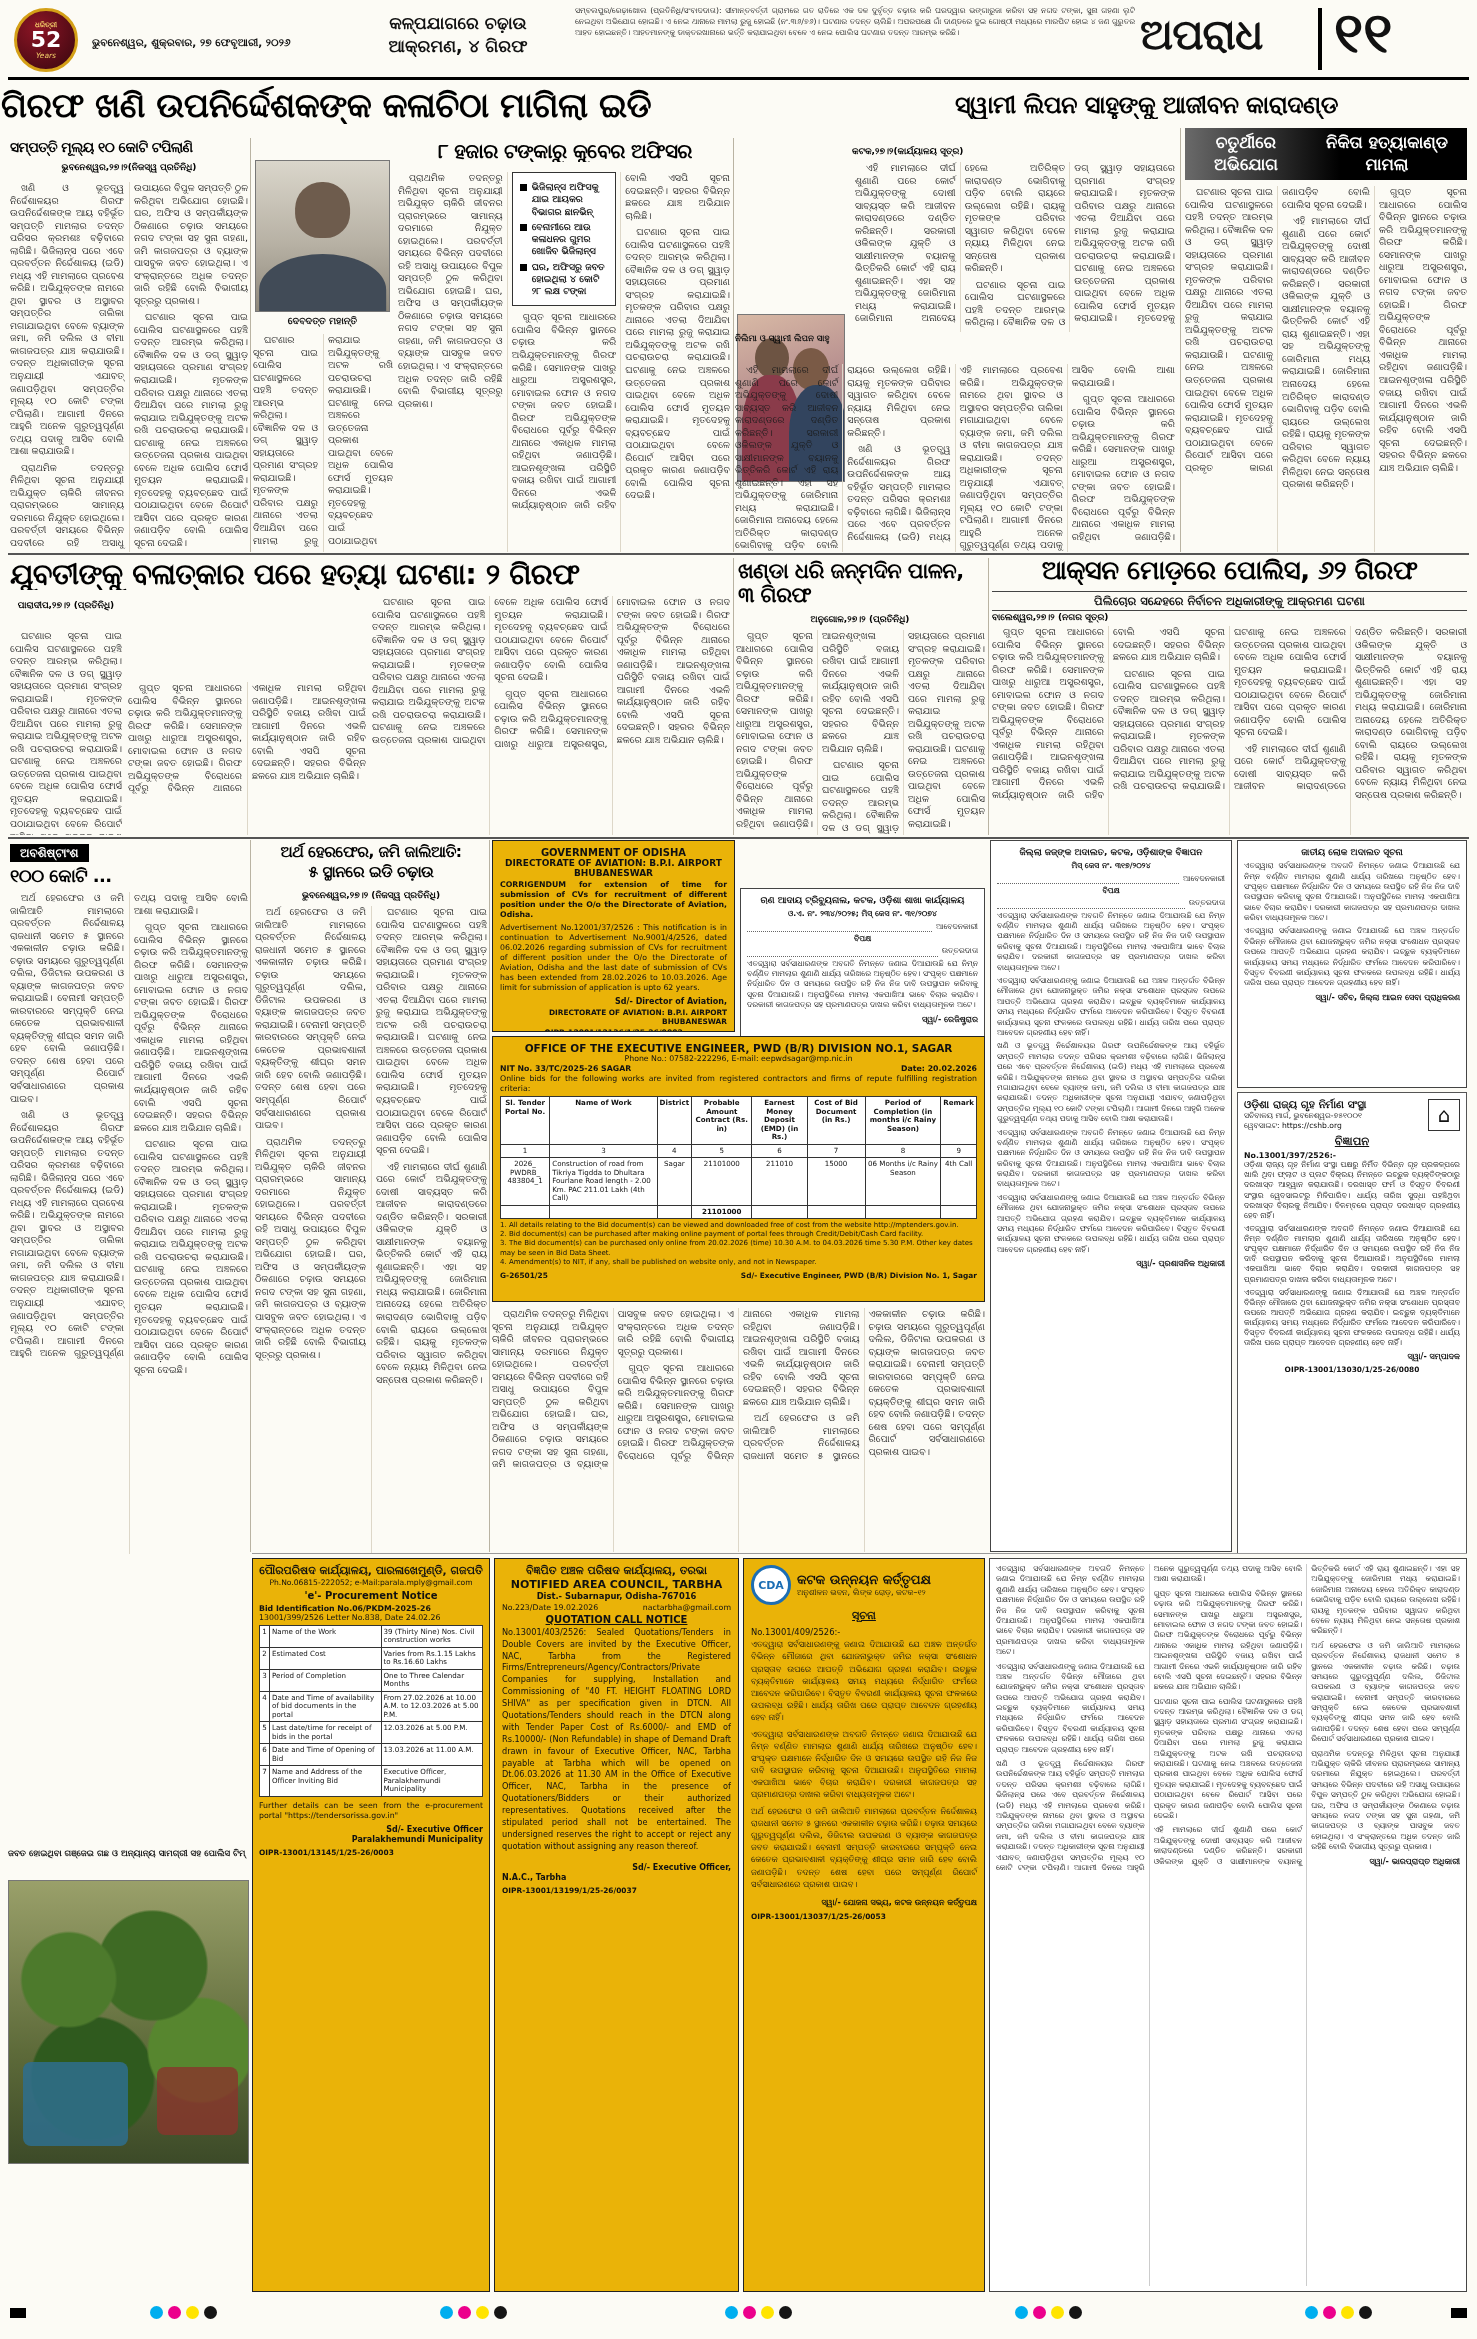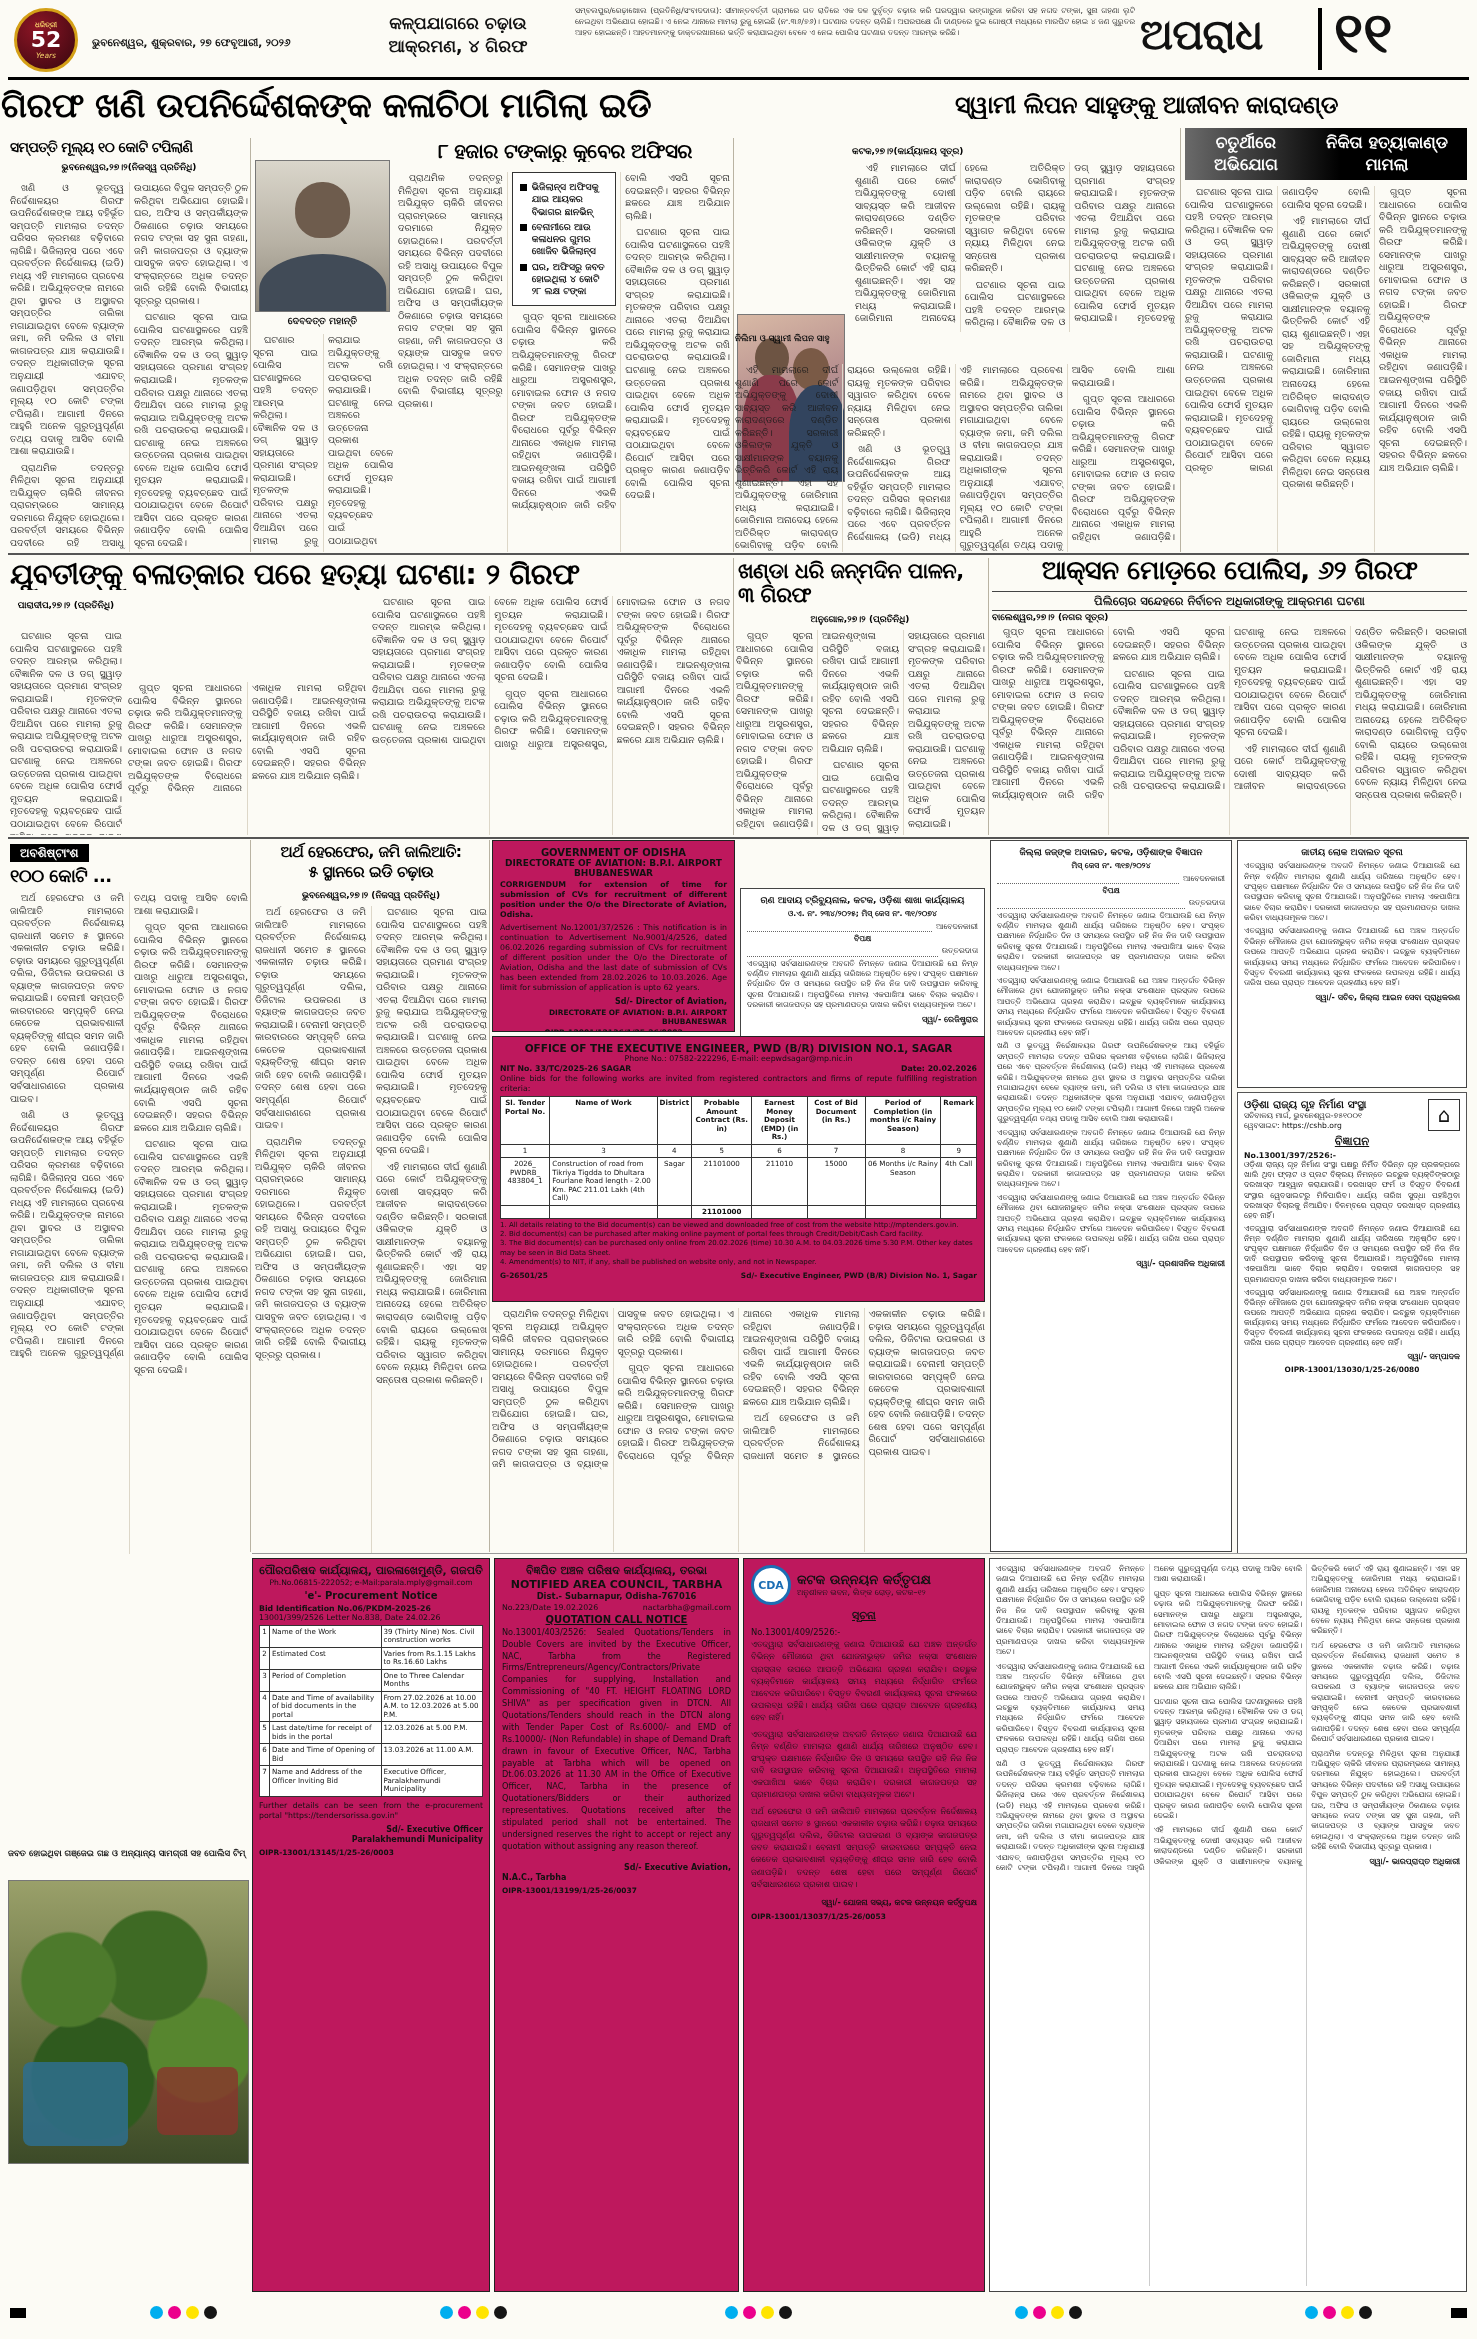--- a/index.html
+++ b/index.html
@@ -11,21 +11,21 @@
 .c2{column-count:2;column-gap:10px;column-rule:1px solid #ddd7c8}
 .c3{column-count:3;column-gap:9px;column-rule:1px solid #ddd7c8}
 .c4{column-count:4;column-gap:9px;column-rule:1px solid #ddd7c8}
 .hl{font-weight:bold;color:#000;letter-spacing:-0.6px;line-height:1.12}
 .byline{font-size:9px;font-weight:bold;text-align:center;color:#000}
 .hline{position:absolute;background:#555}
 .vline{position:absolute;width:1px;background:#b9b3a2}
 .bbox{border:1.5px solid #333;padding:5px 7px;margin:3px 0 5px 0;break-inside:avoid;background:#fff}
 .bbox .bi{display:flex;gap:5px;font-size:9.3px;font-weight:bold;margin:3px 0;text-align:left}
 .bbox .sq{flex:0 0 auto;width:7px;height:7px;background:#000;margin-top:3px}
-.box{border:1.5px solid #222;background:#be185d;padding:6px 7px}
+.box{border:1.5px solid #222;background:#eab308;padding:6px 7px}
 .lad{border:1px solid #444;background:#fff;padding:5px 6px;font-size:7.7px;line-height:1.35;text-align:justify}
 .lad h4{font-size:9px;text-align:center;margin-bottom:3px}
 .dl{display:flex;align-items:flex-end;margin:2px 0}
 .dl .dots{flex:1;border-bottom:1px dotted #666;height:8px;margin-right:4px}
 .sign{text-align:right;font-weight:bold;font-size:8px;margin-top:4px;line-height:1.3}
 .oipr{display:flex;justify-content:space-between;font-size:7.4px;font-weight:bold;margin-top:4px}
 .tbl{width:100%;border-collapse:collapse;background:#fff}
 .tbl th,.tbl td{border:1px solid #333;font-size:7.1px;line-height:1.2;padding:2px;vertical-align:top;text-align:center;font-weight:normal}
 .tbl th{font-weight:bold}
 .badge{width:64px;height:64px;border-radius:50%;background:radial-gradient(circle at 35% 30%,#8d1525,#4c0a14 75%);border:3px solid #d4a017;color:#fff;display:flex;flex-direction:column;align-items:center;justify-content:center;text-align:center}
@@ -412,21 +412,21 @@
   <div class="abs box" style="left:494px;top:1558px;width:245px;height:734px;padding:5px 7px">
     <div class="notice-title-od">ବିଜ୍ଞପିତ ଅଞ୍ଚଳ ପରିଷଦ କାର୍ଯ୍ୟାଳୟ, ତରଭା</div>
     <div class="ctr" style="font-size:11px;font-weight:bold">NOTIFIED AREA COUNCIL, TARBHA</div>
     <div class="ctr" style="font-size:8.4px;font-weight:bold">Dist.- Subarnapur, Odisha-767016</div>
     <div style="display:flex;justify-content:space-between;font-size:7.8px;margin:2px 0">
       <span>No.223/Date 19.02.2026</span>
       <span>nactarbha@gmail.com</span>
     </div>
     <div class="ctr" style="font-size:10px;font-weight:bold;text-decoration:underline;margin:2px 0">QUOTATION CALL NOTICE</div>
     <div class="small" style="font-size:8.2px;line-height:1.45">No.13001/403/2526: Sealed Quotations/Tenders in Double Covers are invited by the Executive Officer, NAC, Tarbha from the Registered Firms/Entrepreneurs/Agency/Contractors/Private Companies for supplying, Installation and Commissioning of "40 FT. HEIGHT FLOATING LORD SHIVA" as per specification given in DTCN. All Quotations/Tenders should reach in the DTCN along with Tender Paper Cost of Rs.6000/- and EMD of Rs.10000/- (Non Refundable) in shape of Demand Draft drawn in favour of Executive Officer, NAC, Tarbha payable at Tarbha which will be opened on Dt.06.03.2026 at 11.30 AM in the Office of Executive Officer, NAC, Tarbha in the presence of Quotationers/Bidders or their authorized representatives. Quotations received after the stipulated period shall not be entertained. The undersigned reserves the right to accept or reject any quotation without assigning any reason thereof.</div>
-    <div class="sign" style="margin-top:10px">Sd/- Executive Aviation,</div>
+    <div class="sign" style="margin-top:10px">Sd/- Executive Officer,</div>
     <div style="font-size:8px;font-weight:bold">N.A.C., Tarbha</div>
     <div class="oipr">
       <span>OIPR-13001/13199/1/25-26/0037</span>
     </div>
   </div>
 
   <div class="abs box" style="left:743px;top:1558px;width:242px;height:734px;padding:6px 7px">
     <div style="display:flex;gap:6px;align-items:center">
       <div class="cda-logo">CDA</div>
       <div style="flex:1">

